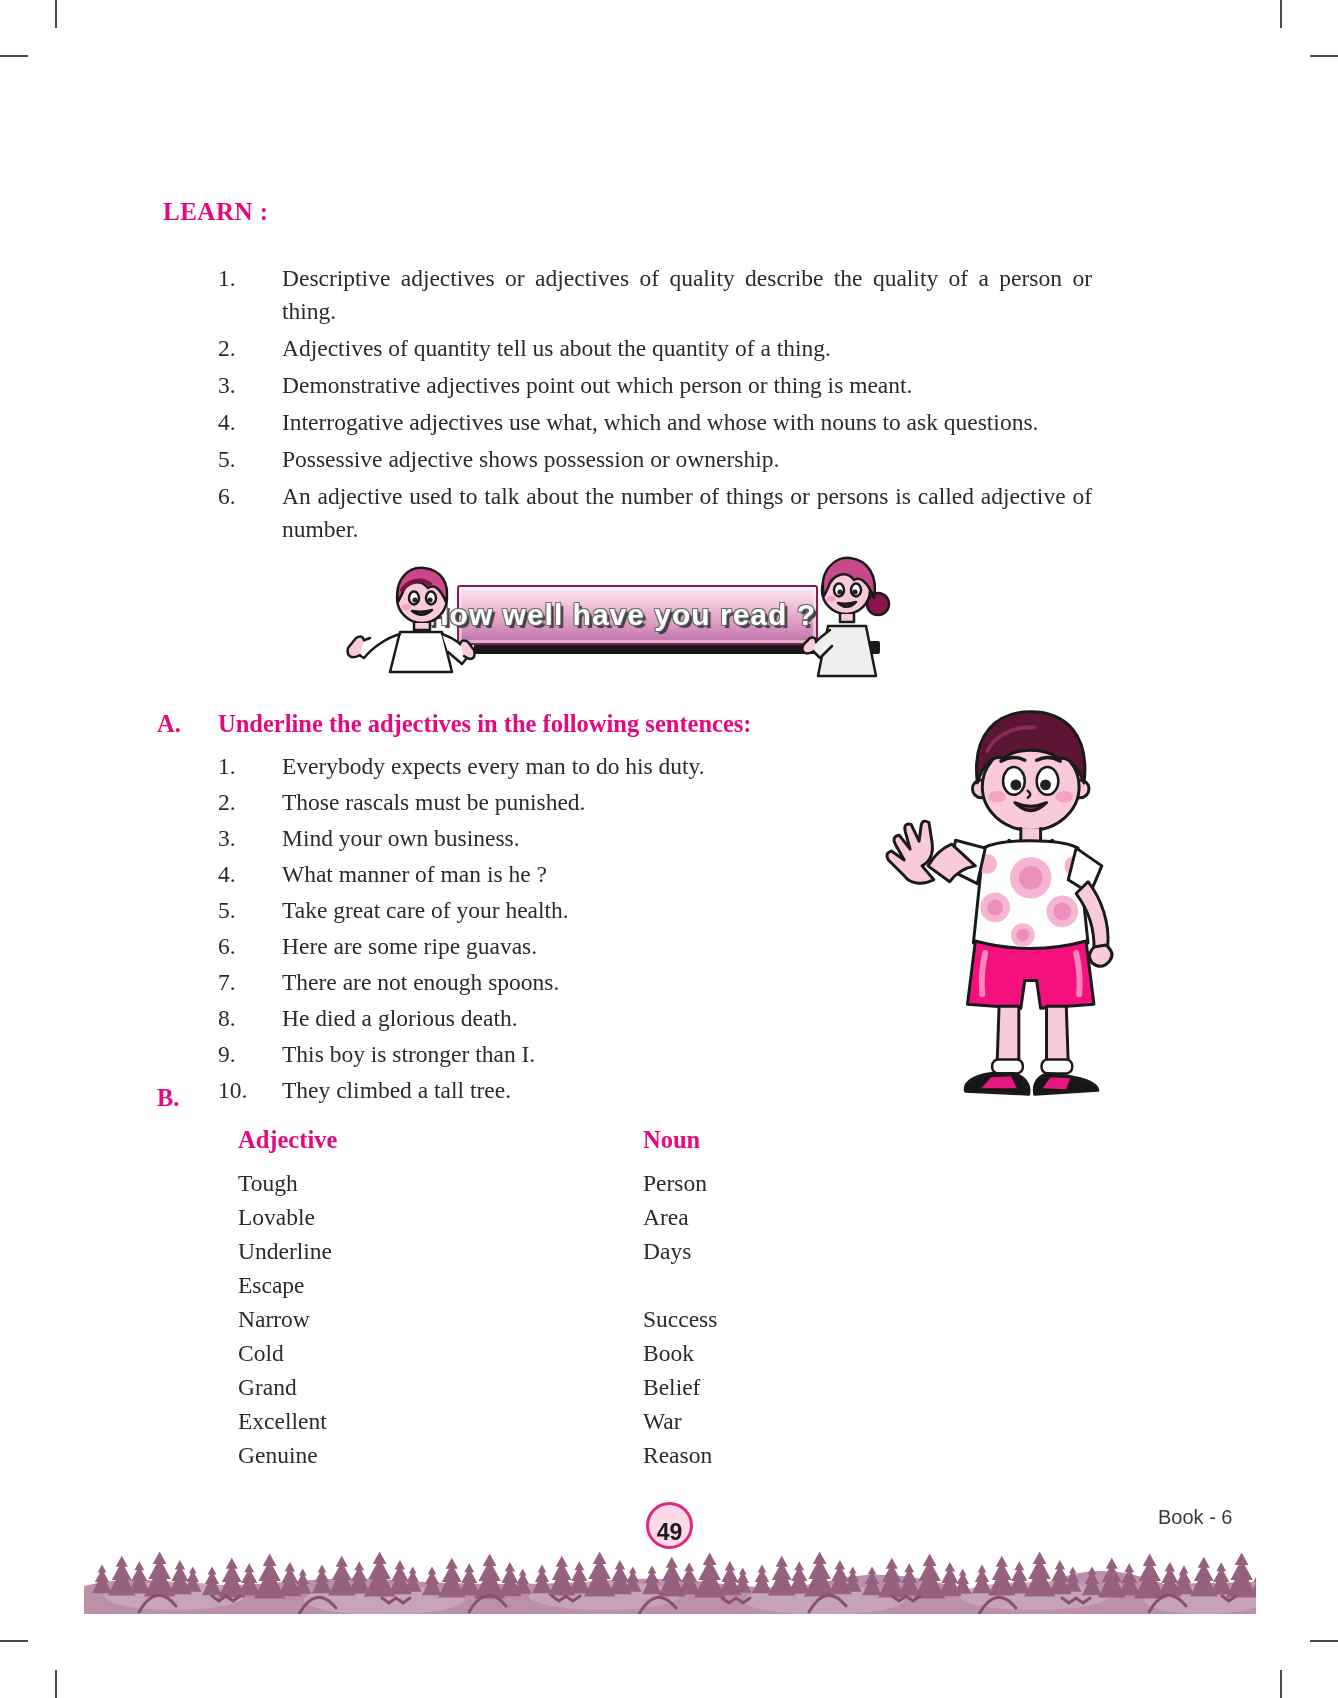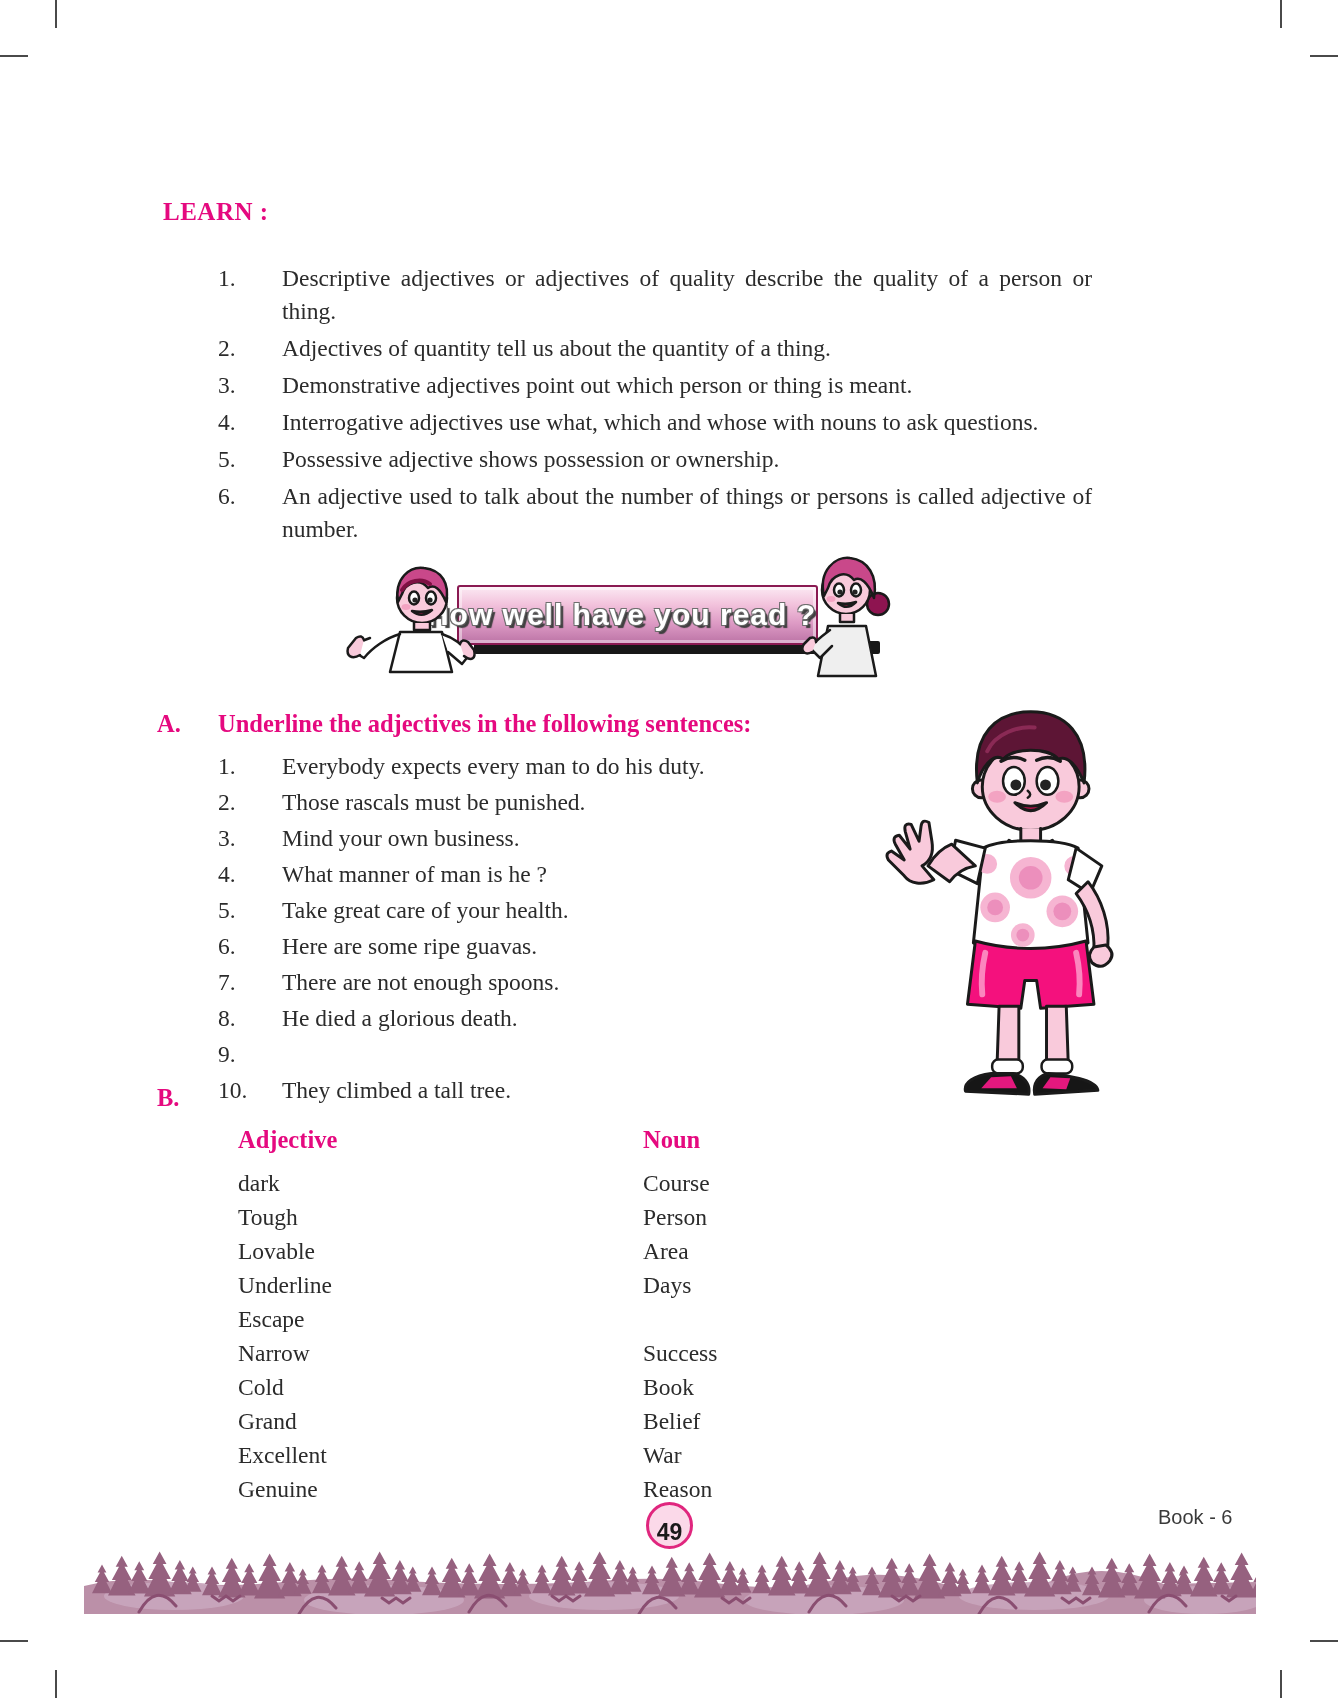--- a/index.html
+++ b/index.html
@@ -180,20 +180,21 @@
       <div class="a-item">
         <span class="num">7.</span>
         <span class="sent">There are not enough spoons.</span>
       </div>
       <div class="a-item">
         <span class="num">8.</span>
         <span class="sent">He died a glorious death.</span>
       </div>
       <div class="a-item">
         <span class="num">9.</span>
+        <span class="sent">This boy is stronger than I.</span>
       </div>
       <div class="a-item">
         <span class="num">10.</span>
         <span class="sent">They climbed a tall tree.</span>
       </div>
     </div>
 
   <svg class="boy-illustration" width="268" height="415" viewBox="0 0 270 420">
     <g stroke="#1a1a1a" stroke-width="3" stroke-linejoin="round" stroke-linecap="round">
       <circle cx="110" cy="98" r="9" fill="#F9CADB"></circle>
@@ -249,24 +250,20 @@
   <div class="sec-head b-head">
     <span class="sec-label">B.</span>
   </div>
   <div class="b-table">
     <div class="b-hrow">
       <span>Adjective</span>
       <span>Noun</span>
     </div>
     <div>
 
-    <div class="b-row">
-          <span>dark</span>
-          <span>Course</span>
-        </div>
         <div class="b-row">
           <span>Tough</span>
           <span>Person</span>
         </div>
         <div class="b-row">
           <span>Lovable</span>
           <span>Area</span>
         </div>
         <div class="b-row">
           <span>Underline</span>

